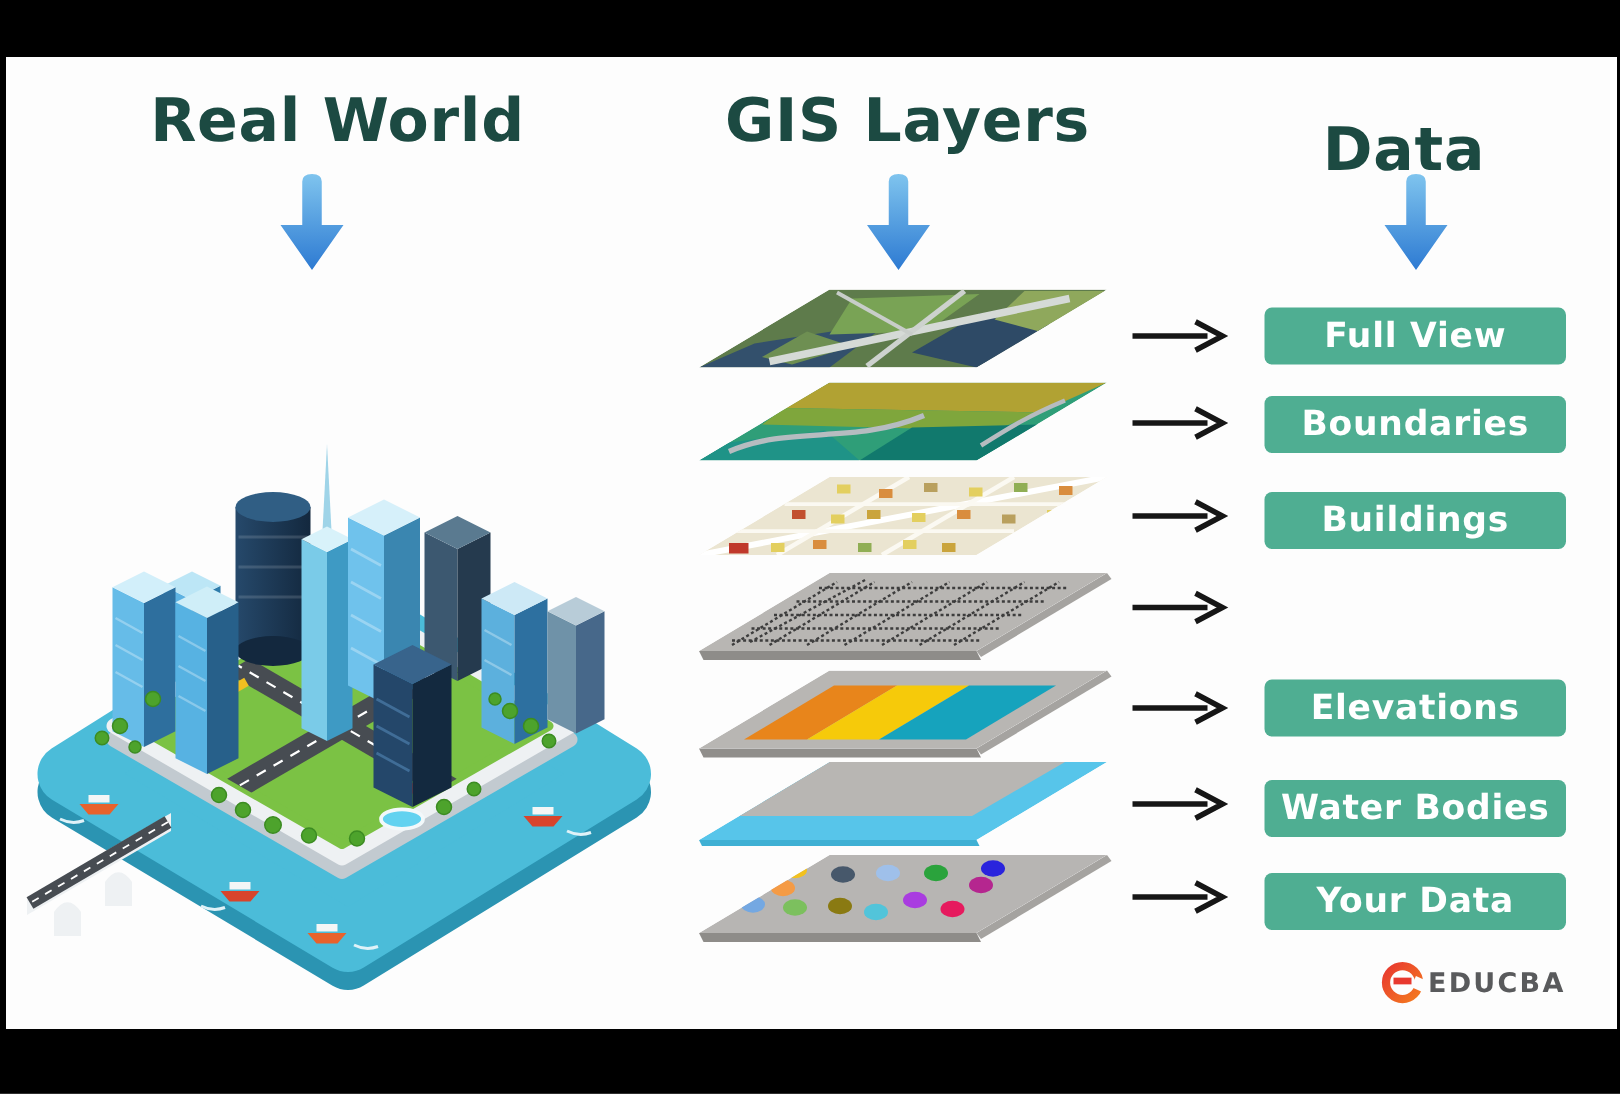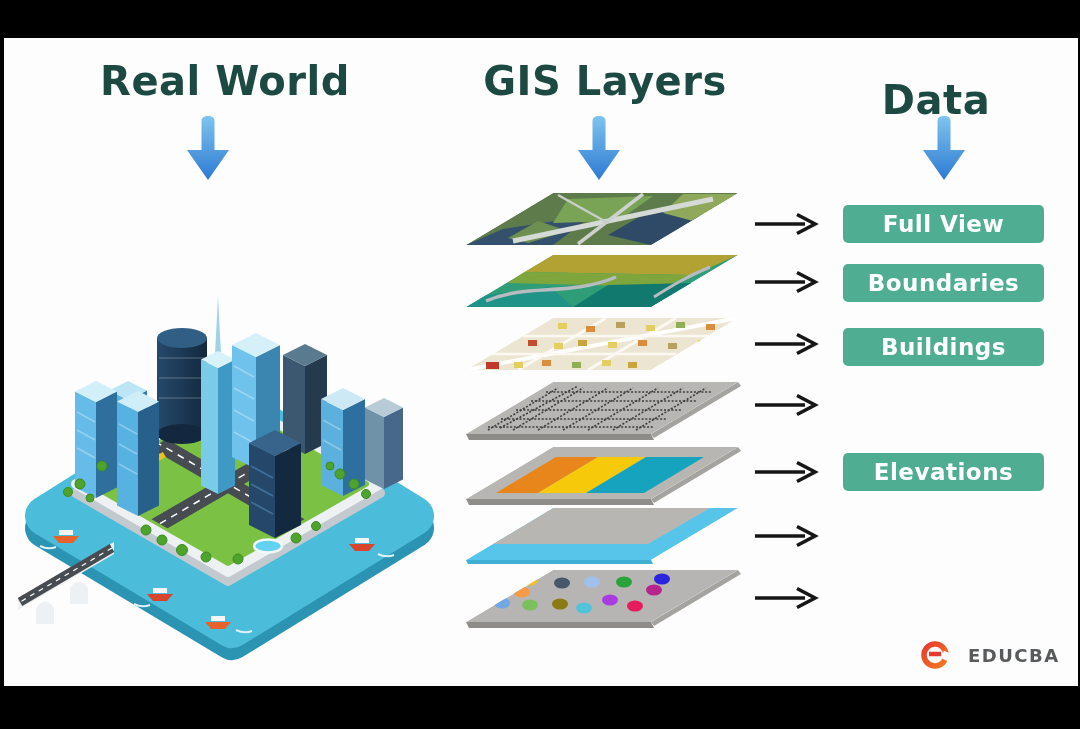--- a/index.html
+++ b/index.html
@@ -11,21 +11,21 @@
   .h-gis{left:451px;top:20px;width:300px;text-align:center;}
   .h-data{left:816px;top:20px;width:232px;margin-top:19px;}
   .bluearrow{position:absolute;}
   .ba-1{left:181px;top:78px;} .ba-2{left:572px;top:78px;} .ba-3{left:917px;top:78px;}
   .city{position:absolute;left:6px;top:188px;}
   .stack{position:absolute;left:454px;top:150px;}
   .rowarrow{position:absolute;left:748px;}
   .databtn{position:absolute;left:839px;width:201px;height:38px;background:#4fae92;border-radius:5px;
            color:#fff;font-weight:bold;font-size:23px;letter-spacing:.5px;display:flex;
            align-items:center;justify-content:center;cursor:pointer;border:none;}
-  .logo{position:absolute;left:914px;top:600px;display:flex;align-items:center;gap:16px;}
+  .logo{position:absolute;left:914px;top:600px;display:flex;align-items:center;gap:0;}
   .logo-text{font-size:18px;font-weight:600;letter-spacing:1.5px;color:#595a5c;}
 </style>
 </head>
 <body>
 
 <div class="frame">
   <div class="stage">
 
     <svg width="0" height="0" style="position:absolute">
       <defs>
@@ -351,20 +351,22 @@
       </svg>
     <svg class="rowarrow" style="top:547px" width="68" height="26" viewBox="0 0 68 26">
         <line x1="3" y1="13" x2="53" y2="13" stroke="#161616" stroke-width="3.6"></line>
         <polyline points="45,3.5 63,13 45,22.5" fill="none" stroke="#161616" stroke-width="3.6"></polyline>
       </svg>
 
     <div class="databtn" style="top:167px">Full View</div>
     <div class="databtn" style="top:226px">Boundaries</div>
     <div class="databtn" style="top:290px">Buildings</div>
     <div class="databtn" style="top:415px">Elevations</div>
+    <div class="databtn" style="top:482px">Water Bodies</div>
+    <div class="databtn" style="top:544px">Your Data</div>
 
     <div class="logo">
       <svg width="34" height="34" viewBox="0 0 34 34">
         <circle cx="17" cy="17" r="11" fill="none" stroke="url(#egrad)" stroke-width="5.5"></circle>
         <rect x="24" y="14" width="9" height="8" fill="#fdfdfd" transform="rotate(24 28 18)"></rect>
         <line x1="11" y1="16" x2="23" y2="16" stroke="#e8392f" stroke-width="4.5"></line>
       </svg>
       <span class="logo-text">EDUCBA</span>
     </div>
 

